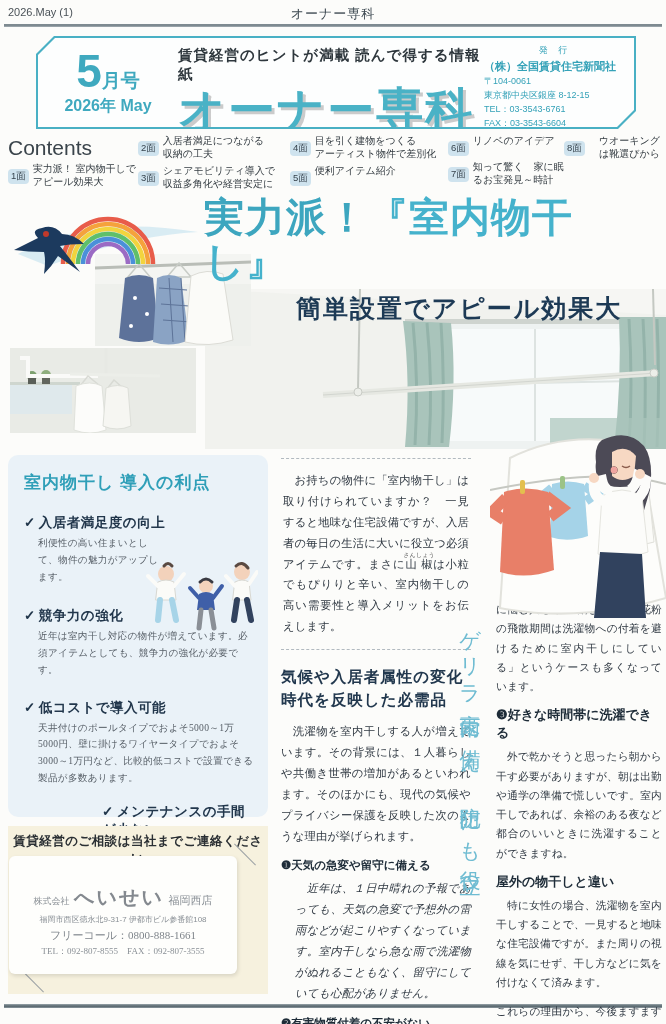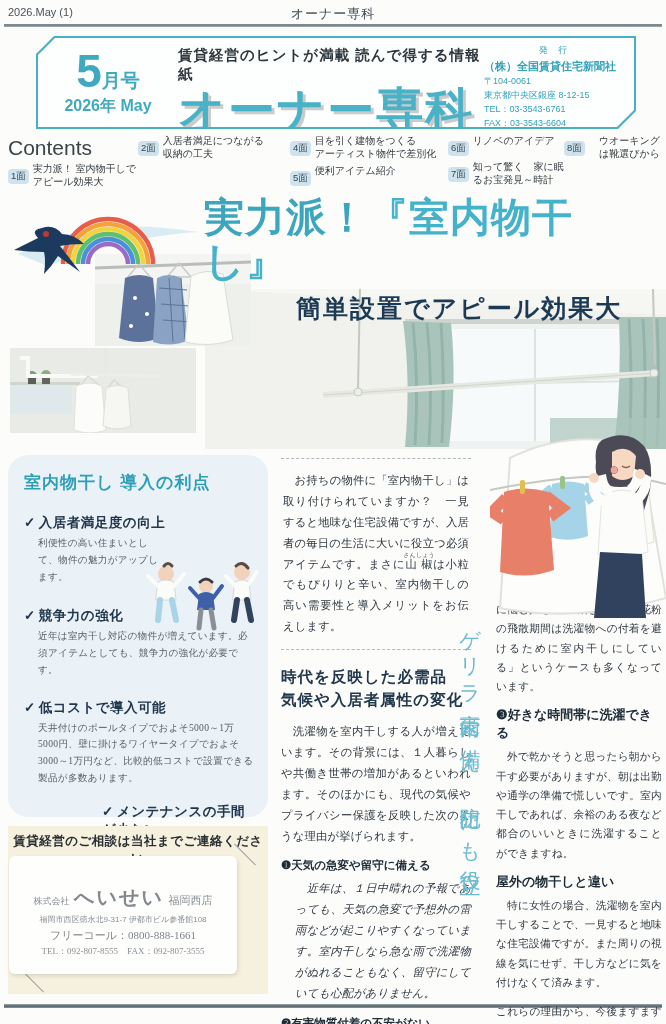--- a/index.html
+++ b/index.html
@@ -53,21 +53,21 @@
   .headline .h2 { font-size:25px; font-weight:bold; color:#1d3a55; margin:8px 0 0 92px; letter-spacing:2px; }
 
   .photo { position:absolute; overflow:hidden; }
   #photoA { left:95px;  top:254px; width:156px; height:92px;  z-index:2; }
   #photoB { left:10px;  top:348px; width:186px; height:85px;  z-index:2; }
   #photoC { left:205px; top:289px; width:461px; height:160px; z-index:1; }
   .bird-rainbow { position:absolute; left:8px; top:194px; width:200px; height:92px; z-index:4; }
 
   
   .benefits { position:absolute; left:8px; top:455px; width:260px; height:362px;
-              background:#eaf2f8; border-radius:20px; padding:16px 14px 8px 16px; z-index:3; }
+              background:#eaf2f8; border-radius:10px; padding:16px 14px 8px 16px; z-index:3; }
   .benefits-title { color:#2f9fb8; font-size:17px; font-weight:bold; letter-spacing:1px; }
   .b-item { margin-top:20px; position:relative; }
   .b-head { font-family:"Liberation Serif", serif; font-weight:bold; color:#22374c;
             font-size:13.5px; letter-spacing:.5px; }
   .b-check { color:#22374c; margin-right:3px; font-family:"Liberation Sans",sans-serif; }
   .b-body { font-family:"Liberation Serif", serif; font-size:9.6px; color:#565e66;
             line-height:1.75; margin:3px 0 0 14px; letter-spacing:.3px; }
   .b-item.narrow .b-body { width:128px; }
   .b-item.shift { padding-left:78px; }
   .illus-jumping { position:absolute; right:-4px; top:42px; width:118px; height:88px; }
@@ -158,20 +158,25 @@
       <span class="c-badge">1面</span>
       <span class="c-text">実力派！ 室内物干しで
 アピール効果大</span>
     </div>
   </div>
   <div class="c-col c2">
     <div class="c-item">
       <span class="c-badge">2面</span>
       <span class="c-text">入居者満足につながる
 収納の工夫</span>
+    </div>
+    <div class="c-item">
+      <span class="c-badge">3面</span>
+      <span class="c-text">シェアモビリティ導入で
+収益多角化や経営安定に</span>
     </div>
   </div>
   <div class="c-col c3">
     <div class="c-item">
       <span class="c-badge">4面</span>
       <span class="c-text">目を引く建物をつくる
 アーティスト物件で差別化</span>
     </div>
     <div class="c-item">
       <span class="c-badge">5面</span>
@@ -356,22 +361,22 @@
     <div class="l3">フリーコール：0800-888-1661</div>
     <div class="l4">TEL：092-807-8555　FAX：092-807-3555</div>
   </div>
 </div>
 
 <div class="midcol">
   <div class="introbox">
     <span>　お持ちの物件に「室内物干し」は取り付けられていますか？　一見すると地味な住宅設備ですが、入居者の毎日の生活に大いに役立つ必須アイテムです。まさに</span><ruby><span>山椒</span><rt>さんしょう</rt></ruby><span>は小粒でもぴりりと辛い、室内物干しの高い需要性と導入メリットをお伝えします。</span>
   </div>
   <div class="section-title">
+    <div>気候や入居者属性の変化</div>
     <div>時代を反映した必需品</div>
-    <div>気候や入居者属性の変化</div>
   </div>
   <div class="para">　洗濯物を室内干しする人が増えています。その背景には、１人暮らしや共働き世帯の増加があるといわれます。そのほかにも、現代の気候やプライバシー保護を反映した次のような理由が挙げられます。</div>
   <div class="point-head">❶天気の急変や留守に備える</div>
   <div class="point-body">　近年は、１日中晴れの予報であっても、天気の急変で予想外の雷雨などが起こりやすくなっています。室内干しなら急な雨で洗濯物がぬれることもなく、留守にしていても心配がありません。</div>
   <div class="point-head">❷有害物質付着の不安がない</div>
 
 </div>
 
 <div class="vertical-headline">ゲリラ豪雨に備え、防犯にも役立つ</div>
 

